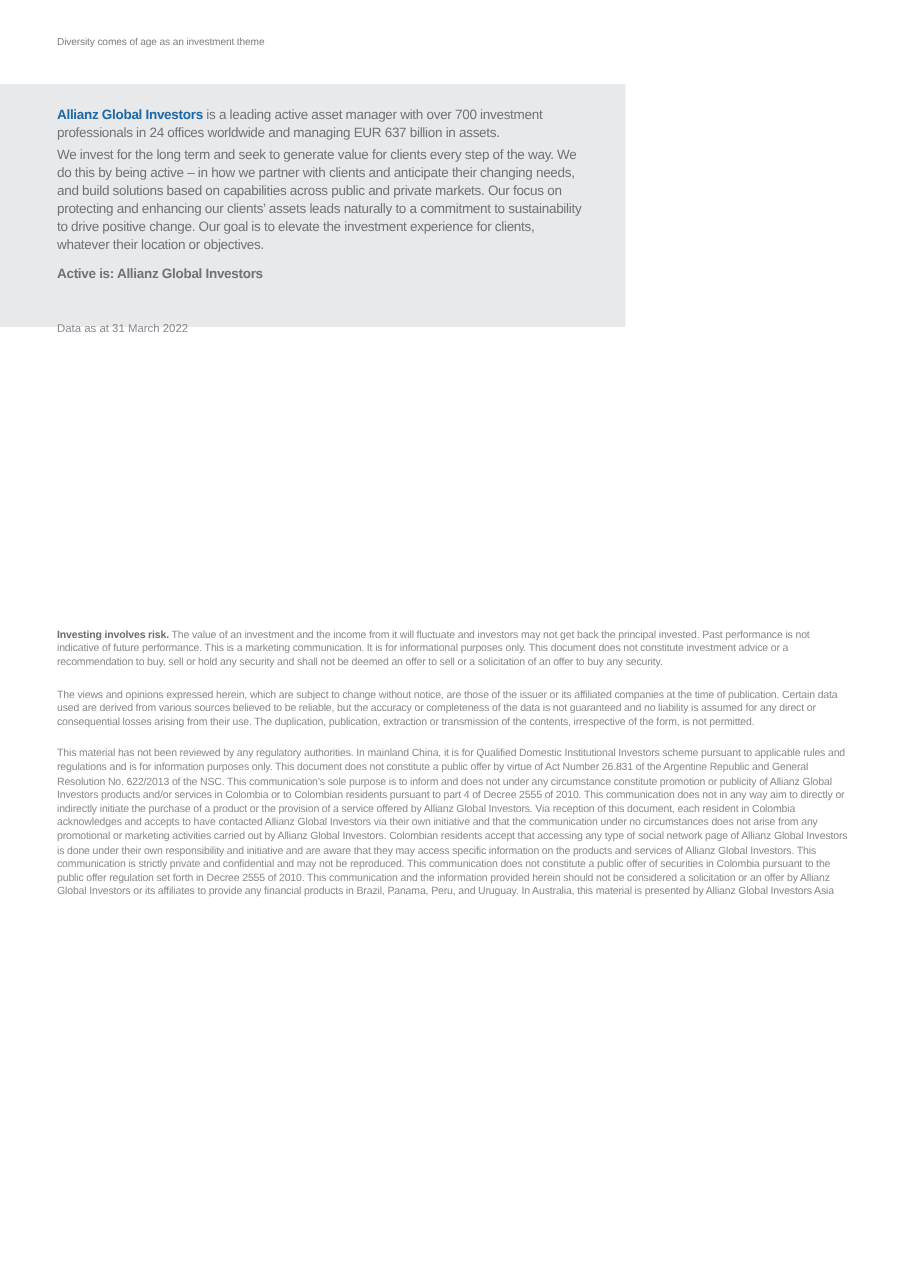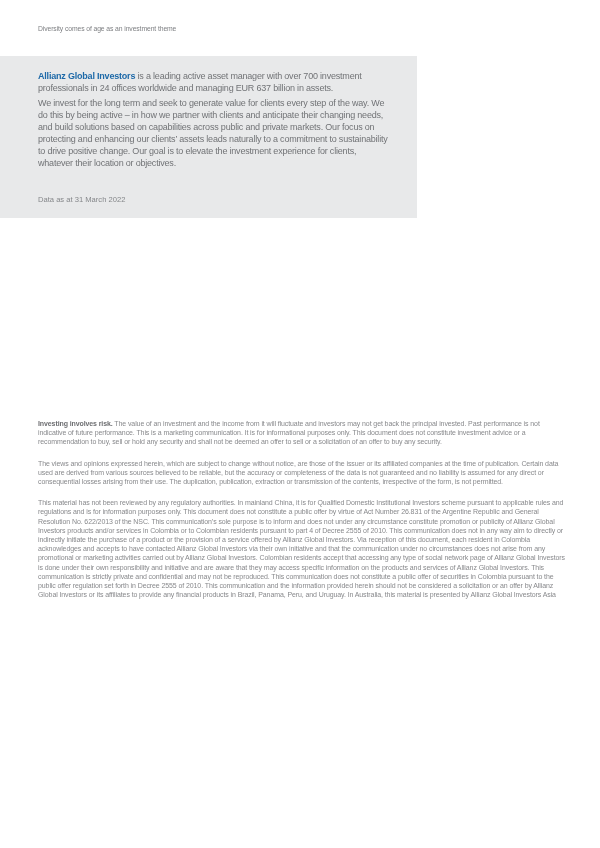--- a/index.html
+++ b/index.html
@@ -82,20 +82,21 @@
 </head>
 <body>
 
 <div class="page">
 
   <div class="running-head">Diversity comes of age as an investment theme</div>
 
   <div class="intro-box">
     <p class="intro-paragraph"><span class="brand-name">Allianz Global Investors</span><span> is a leading active asset manager with over 700 investment professionals in 24 offices worldwide and managing EUR 637 billion in assets.</span></p>
     <p class="mission-paragraph">We invest for the long term and seek to generate value for clients every step of the way. We do this by being active – in how we partner with clients and anticipate their changing needs, and build solutions based on capabilities across public and private markets. Our focus on protecting and enhancing our clients’ assets leads naturally to a commitment to sustainability to drive positive change. Our goal is to elevate the investment experience for clients, whatever their location or objectives.</p>
+    <p class="active-is">Active is: Allianz Global Investors</p>
     <p class="data-as-at">Data as at 31 March 2022</p>
   </div>
 
   <div class="disclaimer">
     <p><span class="lead-bold">Investing involves risk.</span><span> The value of an investment and the income from it will fluctuate and investors may not get back the principal invested. Past performance is not indicative of future performance. This is a marketing communication. It is for informational purposes only. This document does not constitute investment advice or a recommendation to buy, sell or hold any security and shall not be deemed an offer to sell or a solicitation of an offer to buy any security.</span></p>
     <p>The views and opinions expressed herein, which are subject to change without notice, are those of the issuer or its affiliated companies at the time of publication. Certain data used are derived from various sources believed to be reliable, but the accuracy or completeness of the data is not guaranteed and no liability is assumed for any direct or consequential losses arising from their use. The duplication, publication, extraction or transmission of the contents, irrespective of the form, is not permitted.</p>
     <p>This material has not been reviewed by any regulatory authorities. In mainland China, it is for Qualified Domestic Institutional Investors scheme pursuant to applicable rules and regulations and is for information purposes only. This document does not constitute a public offer by virtue of Act Number 26.831 of the Argentine Republic and General Resolution No. 622/2013 of the NSC. This communication’s sole purpose is to inform and does not under any circumstance constitute promotion or publicity of Allianz Global Investors products and/or services in Colombia or to Colombian residents pursuant to part 4 of Decree 2555 of 2010. This communication does not in any way aim to directly or indirectly initiate the purchase of a product or the provision of a service offered by Allianz Global Investors. Via reception of this document, each resident in Colombia acknowledges and accepts to have contacted Allianz Global Investors via their own initiative and that the communication under no circumstances does not arise from any promotional or marketing activities carried out by Allianz Global Investors. Colombian residents accept that accessing any type of social network page of Allianz Global Investors is done under their own responsibility and initiative and are aware that they may access specific information on the products and services of Allianz Global Investors. This communication is strictly private and confidential and may not be reproduced. This communication does not constitute a public offer of securities in Colombia pursuant to the public offer regulation set forth in Decree 2555 of 2010. This communication and the information provided herein should not be considered a solicitation or an offer by Allianz Global Investors or its affiliates to provide any financial products in Brazil, Panama, Peru, and Uruguay. In Australia, this material is presented by Allianz Global Investors Asia Pacific Limited (“AllianzGI AP”) and is intended for the use of investment consultants and other institutional/professional investors only, and is not directed to the public or individual retail investors. AllianzGI AP is not licensed to provide financial services to retail clients in Australia. AllianzGI AP is exempt from the requirement to hold an Australian Foreign Financial Service License under the Corporations Act 2001 (Cth) pursuant to ASIC Class Order (CO 03/1103) with respect to the provision of financial services to wholesale clients only. AllianzGI AP is licensed and regulated by Hong Kong Securities and Futures Commission under Hong Kong laws, which differ from Australian laws.</p>
     <p>This document is being distributed by the following Allianz Global Investors companies: Allianz Global Investors U.S. LLC, an investment adviser registered with the U.S. Securities and Exchange Commission; Allianz Global Investors Distributors LLC, distributor registered with FINRA, is affiliated with Allianz Global Investors U.S. LLC; Allianz Global Investors GmbH, an investment company in Germany, authorized by the German Bundesanstalt für Finanzdienstleistungsaufsicht (BaFin); Allianz Global Investors (Schweiz) AG; in HK, by Allianz Global Investors Asia Pacific Ltd., licensed by the Hong Kong Securities and Futures Commission; in Singapore, by Allianz Global Investors Singapore Ltd., regulated by the Monetary Authority of Singapore [Company Registration No. 199907169Z]; in Japan, by Allianz Global Investors Japan Co., Ltd., registered in Japan as a Financial Instruments Business Operator [Registered No. The Director of Kanto Local Finance Bureau (Financial Instruments Business Operator), No. 424], Member of Japan Investment Advisers Association, the Investment Trust Association, Japan and Type II Financial Instruments Firms Association; in Taiwan, by Allianz Global Investors Taiwan Ltd., licensed by Financial Supervisory Commission in Taiwan; and in Indonesia, by PT. Allianz Global Investors Asset Management Indonesia licensed by Indonesia Financial Services Authority (OJK).</p>
   </div>
 

